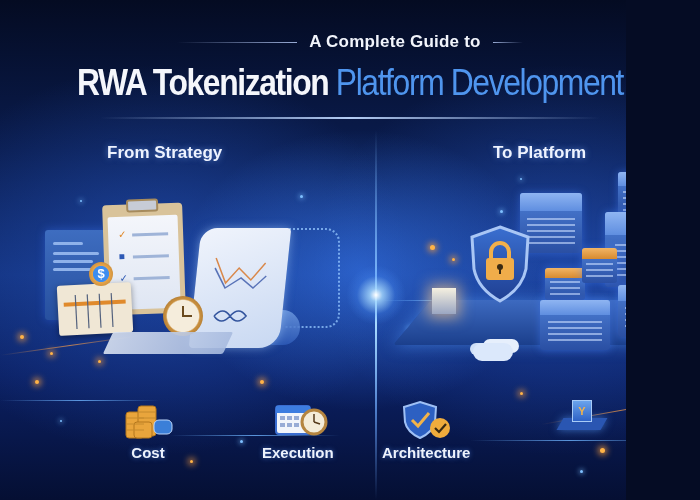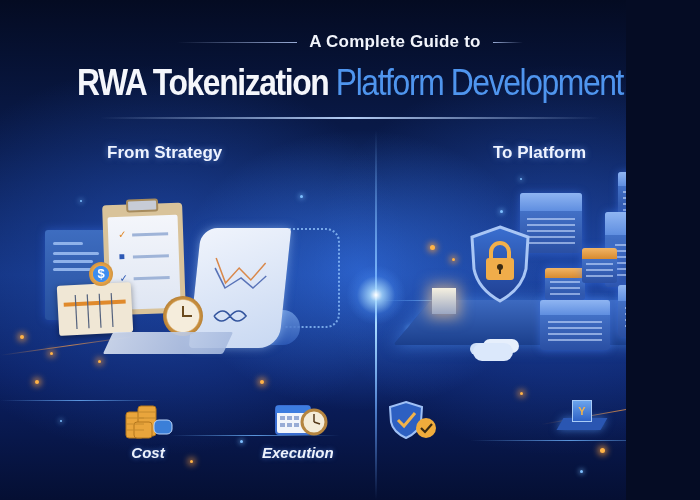--- a/index.html
+++ b/index.html
@@ -67,21 +67,21 @@
   .block .top { position: absolute; left: 0; top: 0; width: 100%; height: 30%; background: linear-gradient(180deg,#8fb5f2,#5f8ee0); border-radius: 3px 3px 0 0; }
   .block .top.o { background: linear-gradient(180deg,#f2b565,#d68a2f); }
   .block .slots { position: absolute; left: 12%; top: 42%; width: 76%; height: 46%; background: repeating-linear-gradient(180deg, rgba(200,220,255,0.6) 0 2px, rgba(0,0,0,0) 2px 6px); }
   .platform { position: absolute; left: 412px; top: 300px; width: 250px; height: 45px; background: linear-gradient(180deg,#3d6ac0,#1b3f8c); transform: skewX(-40deg); border-radius: 3px; box-shadow: 0 0 14px rgba(90,160,255,0.5); }
   .shield { position: absolute; left: 468px; top: 225px; width: 64px; height: 78px; }
   .cloud { position: absolute; left: 473px; top: 343px; width: 40px; height: 18px; background: #dbe8fb; border-radius: 12px; box-shadow: 8px -6px 0 -2px #e6effc, -6px -3px 0 -3px #d0e0f7; }
   .glow-cube { position: absolute; left: 432px; top: 288px; width: 24px; height: 26px; background: linear-gradient(180deg,#f5f0e0,#9aa6c2); box-shadow: 0 0 14px 4px rgba(255,200,130,0.6); }
 
   
   .feature { position: absolute; top: 400px; display: flex; flex-direction: column; align-items: center; }
-  .feature-label { color: #edf2fc; font-size: 15px; font-weight: bold; margin-top: 8px; text-shadow: 0 0 5px rgba(90,150,255,0.6); font-style: italic; }
+  .feature-label { color: #edf2fc; font-size: 15px; font-weight: bold; margin-top: 8px; text-shadow: 0 0 5px rgba(90,150,255,0.6); }
   .icon-box { position: relative; width: 60px; height: 36px; }
 </style>
 </head>
 <body>
 
 <div class="banner">
 
   <div>
     <div class="dot o" style="left:20px;top:335px;width:4px;height:4px"></div>
     <div class="dot o" style="left:50px;top:352px;width:3px;height:3px"></div>
@@ -279,19 +279,20 @@
 
   <div class="feature" style="left:382px">
     <div class="icon-box">
       <svg width="64" height="40" viewBox="0 0 64 40">
         <path d="M24,2 L40,7 L39,22 Q37,32 24,38 Q11,32 9,22 L8,7 Z" fill="#2d60c2" stroke="#9fc0f5" stroke-width="2"></path>
         <polyline points="16,20 22,26 33,13" fill="none" stroke="#f2b34a" stroke-width="3"></polyline>
         <circle cx="44" cy="28" r="10" fill="#f0ac3c"></circle>
         <polyline points="39,28 43,32 50,24" fill="none" stroke="#3a2a12" stroke-width="2.2"></polyline>
       </svg>
     </div>
+    <span class="feature-label">Architecture</span>
   </div>
 
   <div style="position:absolute;left:560px;top:398px;width:44px;height:36px">
     <div style="position:absolute;left:0;top:20px;width:44px;height:12px;background:#2a56b2;transform:skewX(-30deg);box-shadow:0 0 8px rgba(90,160,255,0.6)"></div>
     <div style="position:absolute;left:12px;top:2px;width:20px;height:22px;background:linear-gradient(180deg,#6aa3ec,#2e62c6);border:1px solid #a8cbf7;color:#f2b34a;font-size:11px;text-align:center;line-height:20px;font-weight:bold">Y</div>
   </div>
 </div>
 
 </body></html>

